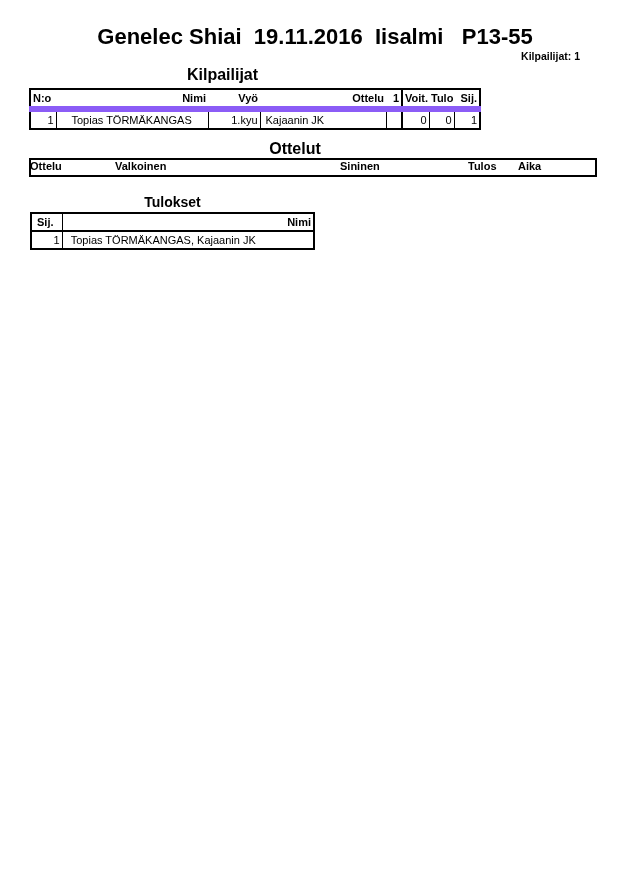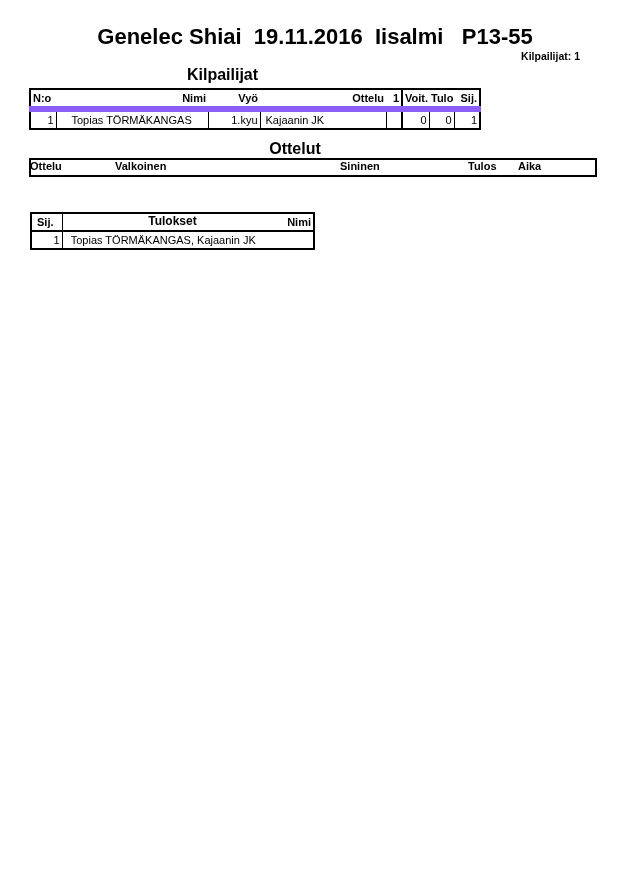--- a/index.html
+++ b/index.html
@@ -34,21 +34,21 @@
 
   
   .sec-heading {
     position: absolute;
     font-weight: bold;
     text-align: center;
     white-space: nowrap;
   }
   .h-kilpailijat { top: 66px; left: 0; width: 445px; font-size: 16px; }
   .h-ottelut    { top: 140px; left: 29px; width: 532px; font-size: 16px; }
-  .h-tulokset   { top: 194px; left: 30px; width: 285px; font-size: 12px; margin-top: 20px; }
+  .h-tulokset   { top: 194px; left: 30px; width: 285px; font-size: 14px; }
 
   
   table {
     position: absolute;
     border-collapse: collapse;
     table-layout: fixed;
   }
   th, td {
     font-size: 11px;
     padding: 0 2px;

